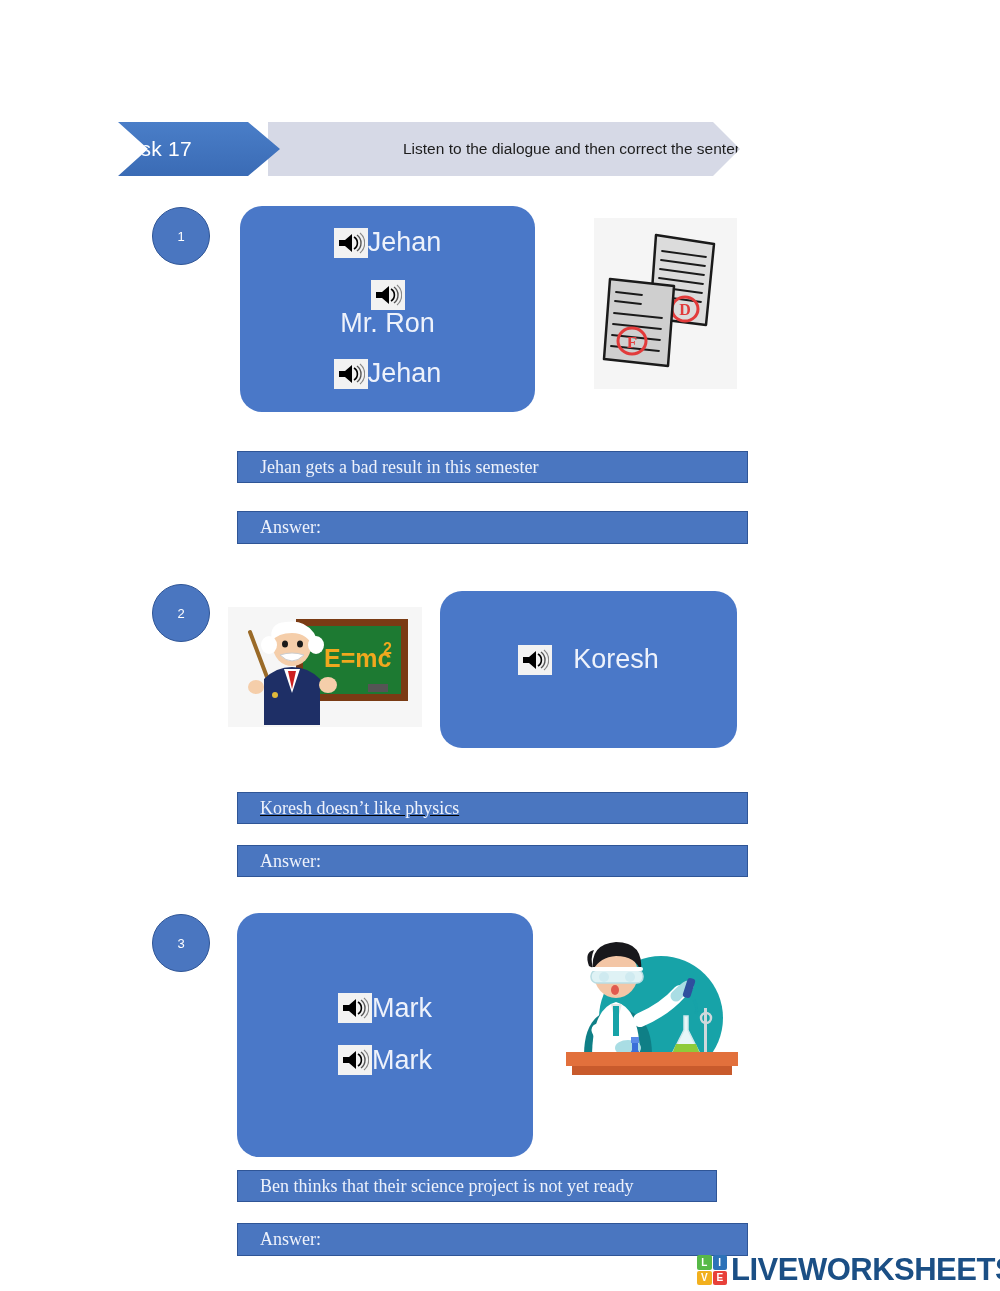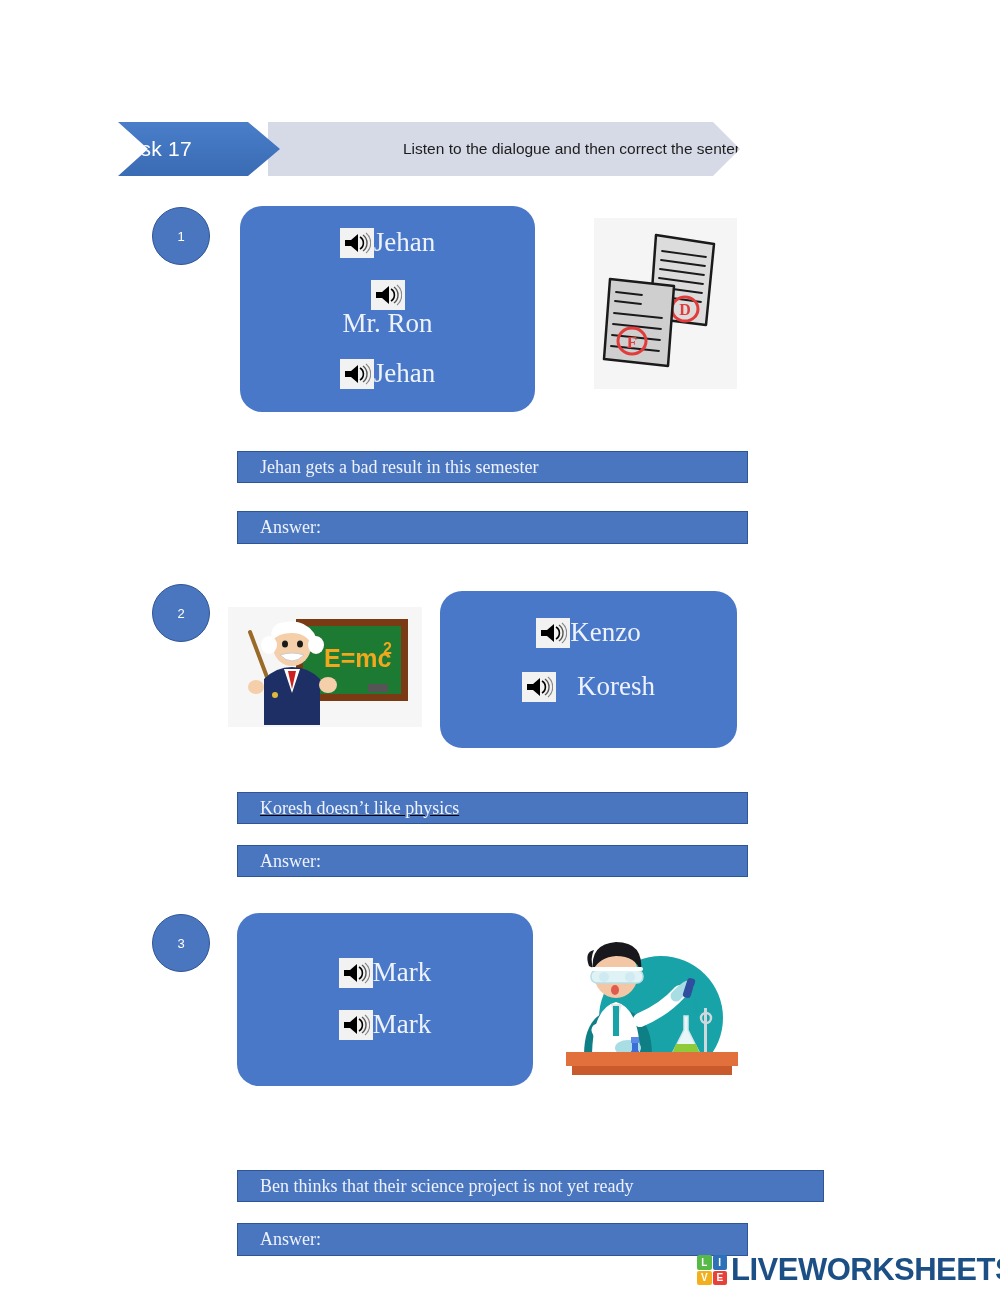--- a/index.html
+++ b/index.html
@@ -95,21 +95,21 @@
     height: 30px;
     background: #f2f2f2;
     display: inline-flex;
     align-items: center;
     justify-content: center;
     flex: 0 0 auto;
   }
   .speaker-icon svg { display: block; }
   .speaker-name {
     color: #eef2fb;
-    font-family: Liberation Serif, serif;
+    font-family: Liberation Sans, sans-serif;
     font-size: 27px;
     line-height: 1;
     margin-left: 0px;
     white-space: nowrap;
   }
 
   
   .picture {
     position: absolute;
     background: #f7f7f7;
@@ -289,31 +289,20 @@
     <ellipse cx="72" cy="37" rx="3" ry="3.5" fill="#1a1a1a"></ellipse>
     <path d="M52 48 Q64 44 76 48 Q70 54 64 54 Q58 54 52 48 Z" fill="#ffffff" stroke="#cccccc" stroke-width="1"></path>
 
     <ellipse cx="28" cy="80" rx="8" ry="7" fill="#f5ceaa"></ellipse>
     <ellipse cx="100" cy="78" rx="9" ry="8" fill="#f5ceaa"></ellipse>
     <circle cx="47" cy="88" r="3" fill="#e0b93a"></circle>
   </svg>
 </div>
 
 <div class="dialogue-box" style="left:440px; top:591px; width:297px; height:157px;">
-  <div class="speaker-row" style="margin-bottom:24px;">
-    <span class="speaker-icon">
-      <svg width="28" height="22" viewBox="0 0 28 22" aria-hidden="true">
-        <polygon points="2,8 8,8 15,2 15,20 8,14 2,14" fill="#000000"></polygon>
-        <path d="M17 5 A7 7 0 0 1 17 17" stroke="#000000" stroke-width="1.6" fill="none"></path>
-        <path d="M20 3 A10 10 0 0 1 20 19" stroke="#555555" stroke-width="1.4" fill="none"></path>
-        <path d="M23 1 A13 13 0 0 1 23 21" stroke="#888888" stroke-width="1.2" fill="none"></path>
-      </svg>
-    </span>
-    <span class="speaker-name">Kenzo</span>
-  </div>
   <div class="speaker-row" style="margin-bottom:20px;gap:21px;">
     <span class="speaker-icon">
       <svg width="28" height="22" viewBox="0 0 28 22" aria-hidden="true">
         <polygon points="2,8 8,8 15,2 15,20 8,14 2,14" fill="#000000"></polygon>
         <path d="M17 5 A7 7 0 0 1 17 17" stroke="#000000" stroke-width="1.6" fill="none"></path>
         <path d="M20 3 A10 10 0 0 1 20 19" stroke="#555555" stroke-width="1.4" fill="none"></path>
         <path d="M23 1 A13 13 0 0 1 23 21" stroke="#888888" stroke-width="1.2" fill="none"></path>
       </svg>
     </span>
     <span class="speaker-name">Koresh</span>
@@ -324,21 +313,21 @@
   <span class="bar-text">Koresh doesn’t like physics</span>
 </div>
 <div class="bar" style="left:237px; top:845px; width:511px; height:32px;">
   <span class="bar-text">Answer:</span>
 </div>
 
 <div class="num-circle" style="left:152px; top:914px;">
   <span>3</span>
 </div>
 
-<div class="dialogue-box" style="left:237px; top:913px; width:296px; height:173px;">
+<div class="dialogue-box" style="left:237px; top:913px; width:296px; height:244px;">
   <div class="speaker-row" style="margin-top:8px; margin-bottom:22px;">
     <span class="speaker-icon">
       <svg width="28" height="22" viewBox="0 0 28 22" aria-hidden="true">
         <polygon points="2,8 8,8 15,2 15,20 8,14 2,14" fill="#000000"></polygon>
         <path d="M17 5 A7 7 0 0 1 17 17" stroke="#000000" stroke-width="1.6" fill="none"></path>
         <path d="M20 3 A10 10 0 0 1 20 19" stroke="#555555" stroke-width="1.4" fill="none"></path>
         <path d="M23 1 A13 13 0 0 1 23 21" stroke="#888888" stroke-width="1.2" fill="none"></path>
       </svg>
     </span>
     <span class="speaker-name">Mark</span>
@@ -396,21 +385,21 @@
     <circle cx="150" cy="88" r="5" fill="none" stroke="#cfd8dc" stroke-width="2.5"></circle>
 
     <path d="M128 86 L128 100 L116 124 L144 124 L132 100 L132 86 Z" fill="#e8f6f8" stroke="#d0e8ec" stroke-width="1.5"></path>
     <path d="M120 114 L140 114 L144 124 L116 124 Z" fill="#8ecb3a"></path>
 
     <rect x="10" y="122" width="172" height="14" fill="#e2703c"></rect>
     <rect x="16" y="136" width="160" height="9" fill="#c85a2c"></rect>
   </svg>
 </div>
 
-<div class="bar" style="left:237px; top:1170px; width:587px; height:32px;">
+<div class="bar" style="left:237px; top:1170px; width:480px; height:32px;">
   <span class="bar-text">Ben thinks that their science project is not yet ready</span>
 </div>
 <div class="bar" style="left:237px; top:1223px; width:511px; height:33px;">
   <span class="bar-text">Answer:</span>
 </div>
 
 <div class="logo">
   <div class="logo-blocks">
     <span class="lb-l">L</span>
     <span class="lb-i">I</span>

